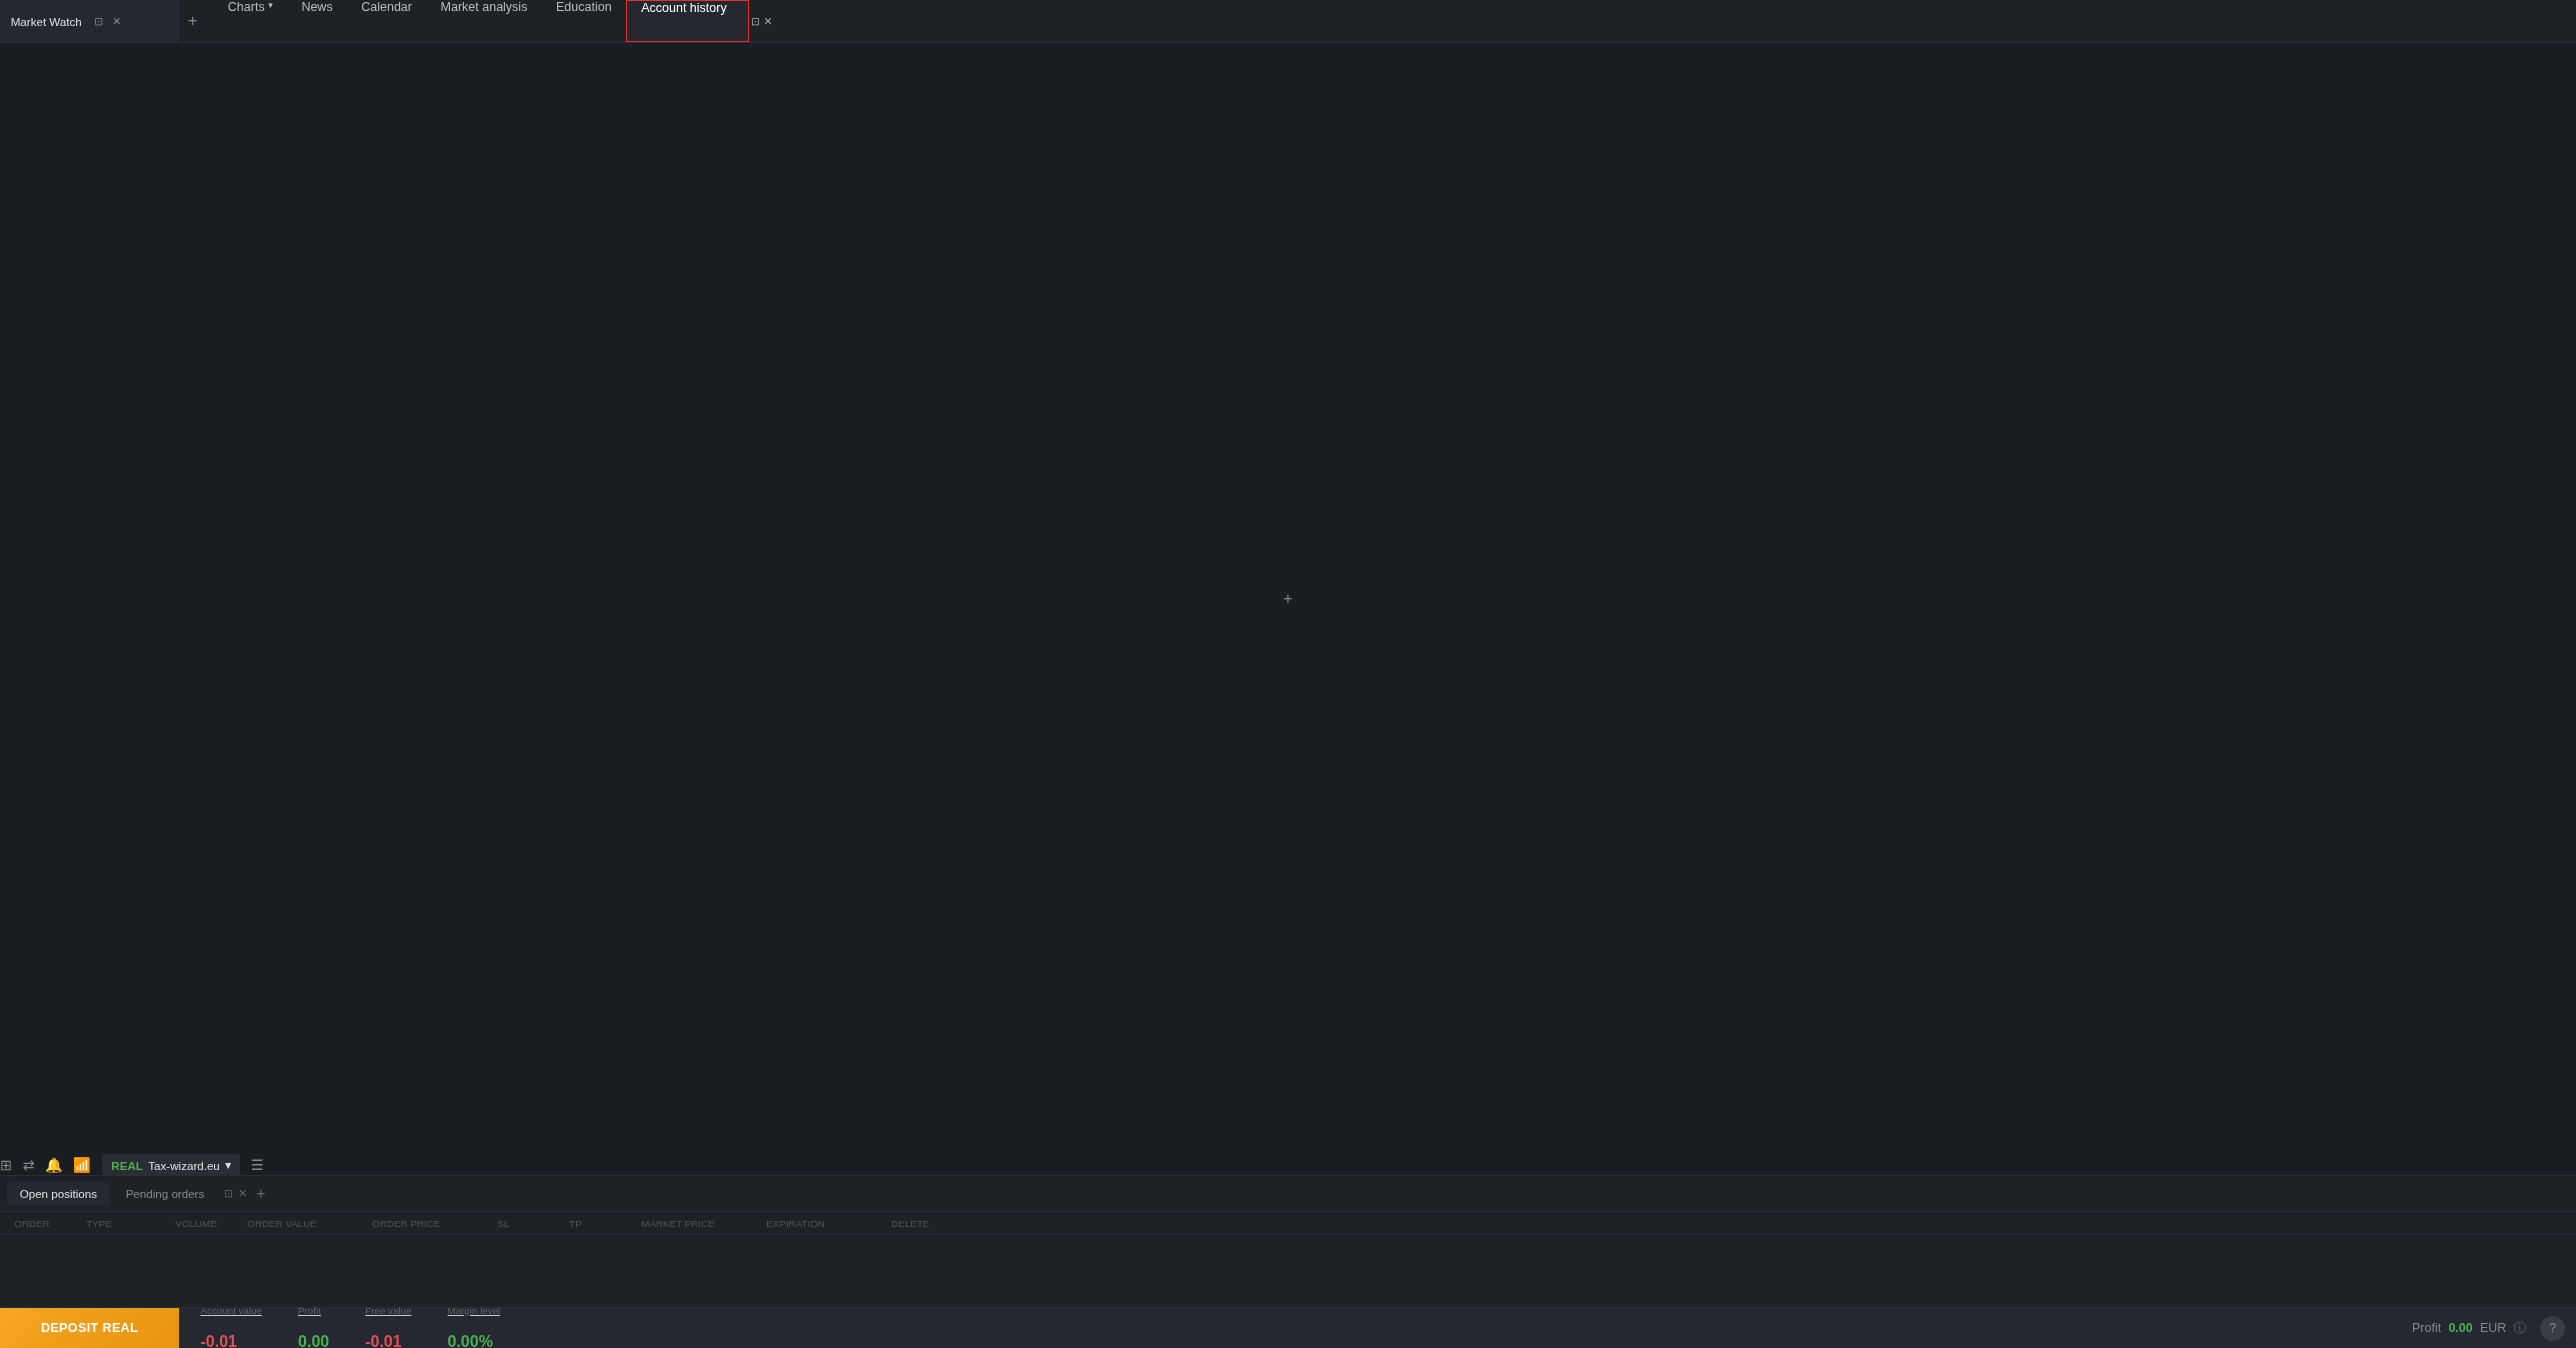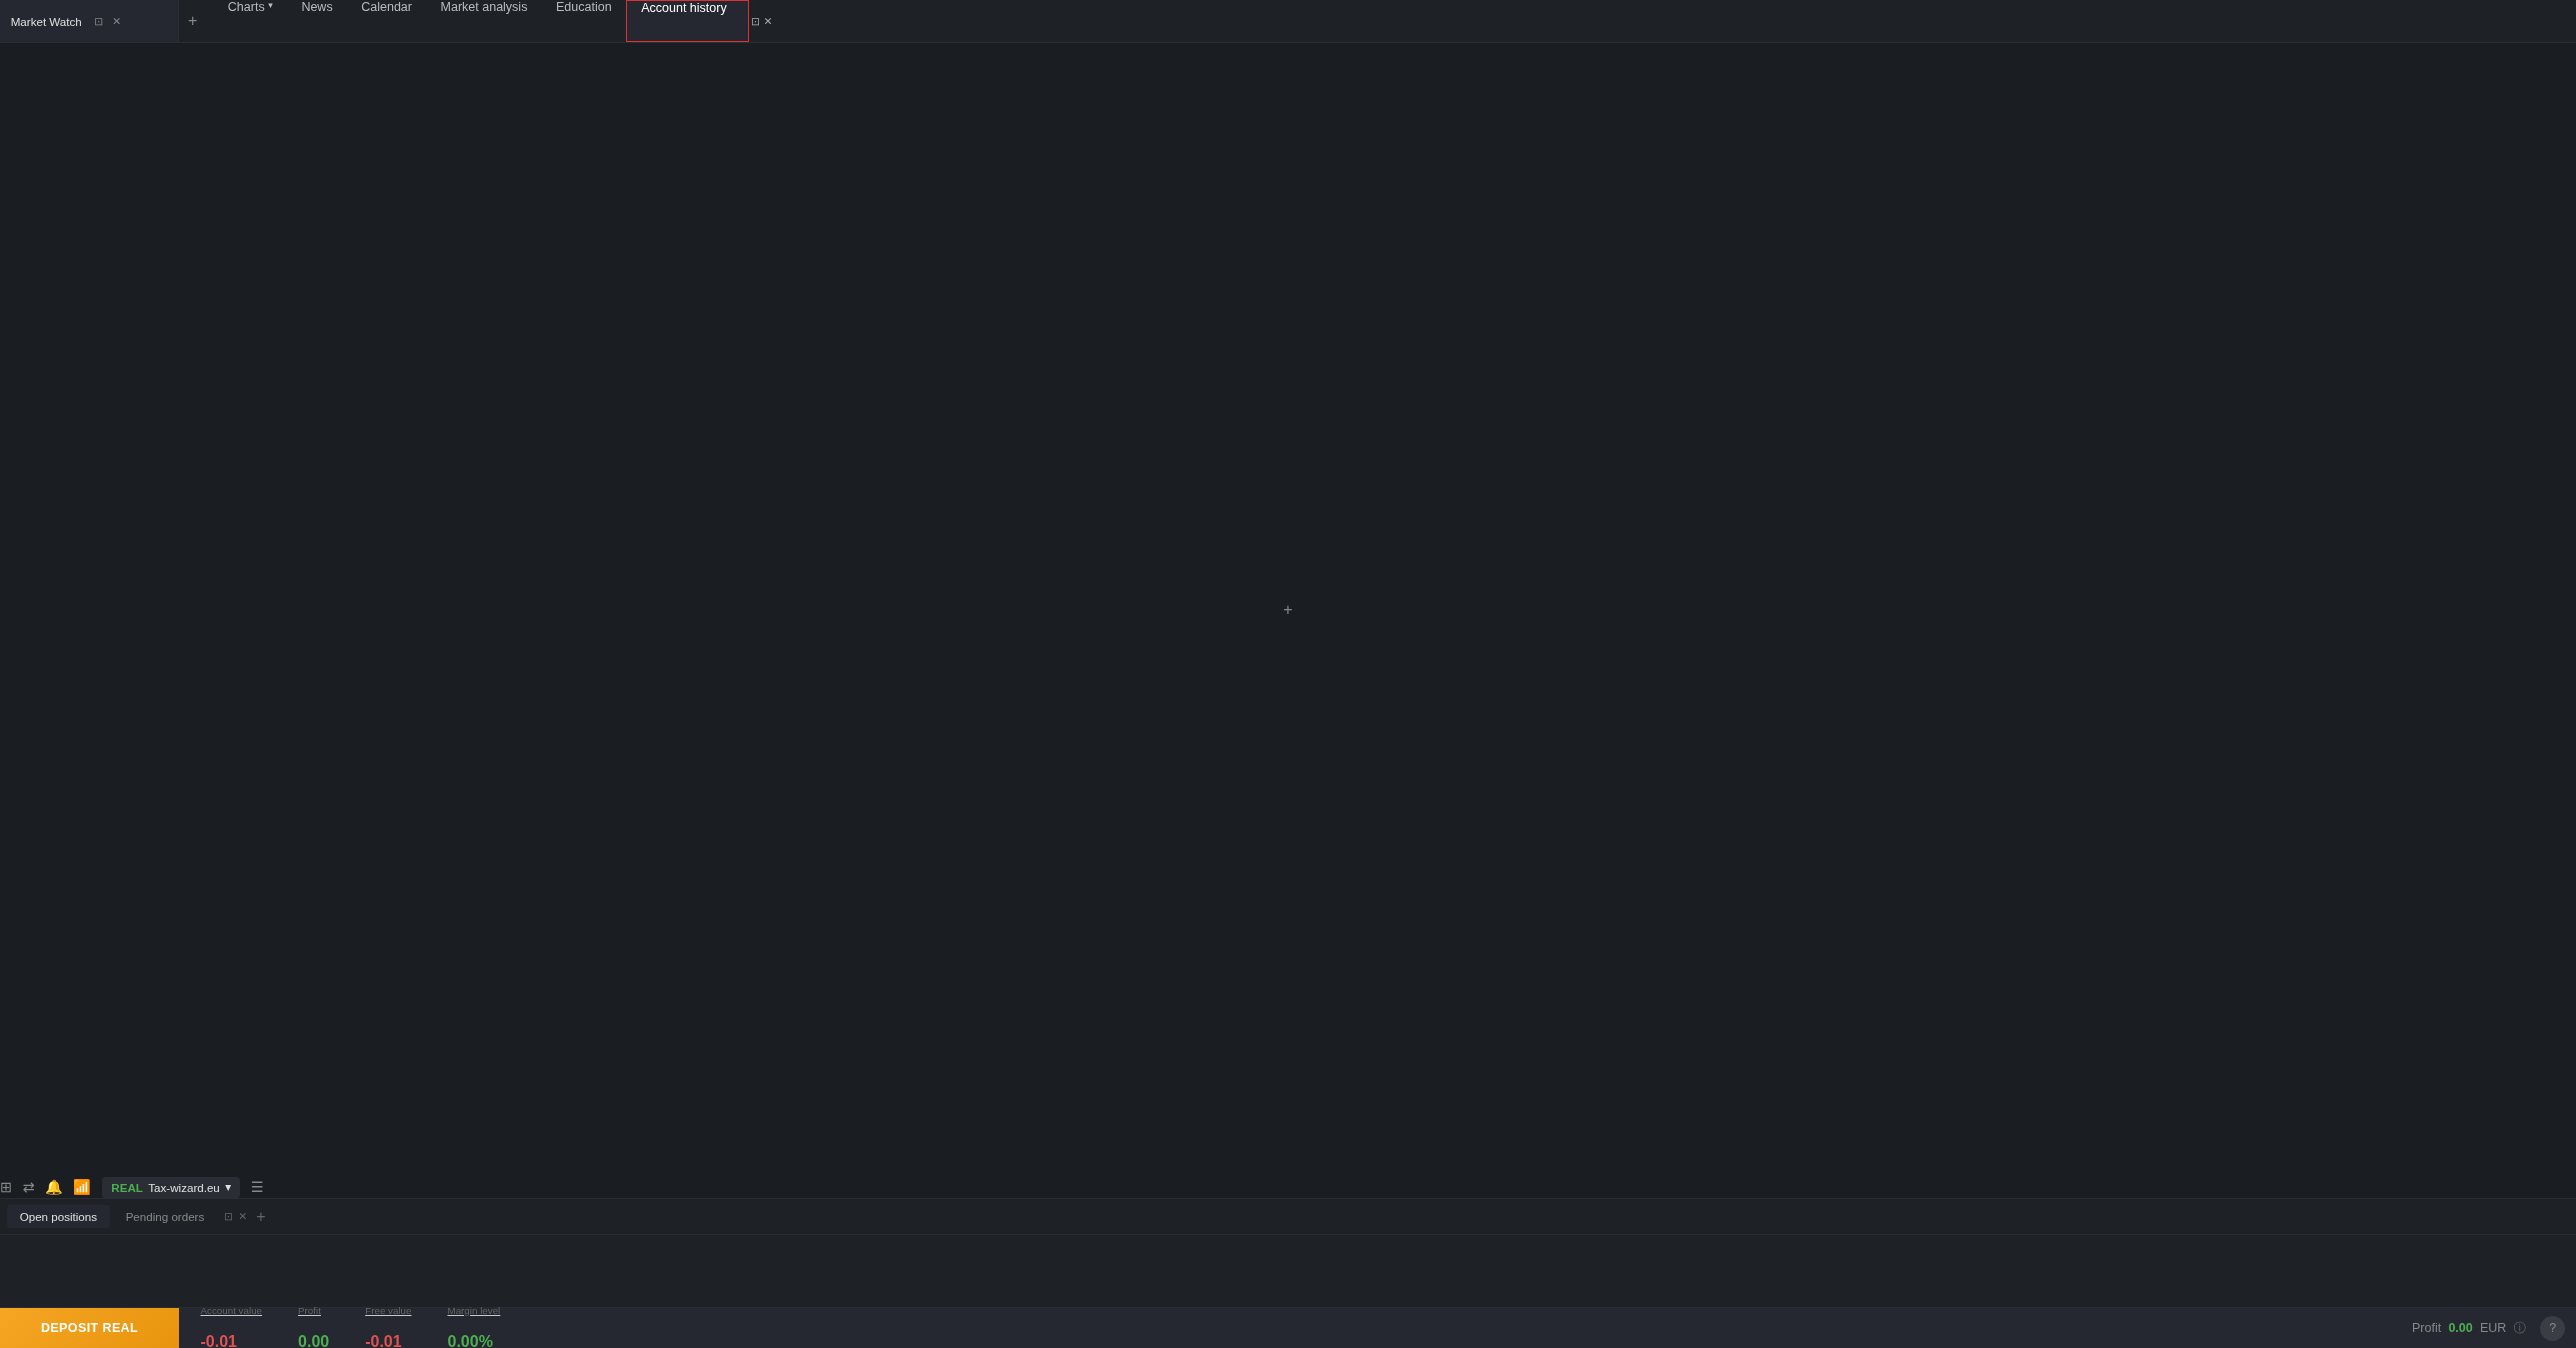--- a/index.html
+++ b/index.html
@@ -394,20 +394,32 @@
   <div class="bottom-tabs-bar">
     <button class="bottom-tab active">Open positions</button>
     <button class="bottom-tab">Pending orders</button>
     <div class="bottom-tab-icons">
       <button class="bottom-tab-icon-btn">⊡</button>
       <button class="bottom-tab-icon-btn">✕</button>
     </div>
     <button class="add-bottom-tab">+</button>
   </div>
 
+  <div class="bottom-col-headers" id="bottom-headers-container">
+      <span>ORDER</span>
+      <span>TYPE</span>
+      <span>VOLUME</span>
+      <span>ORDER VALUE</span>
+      <span>ORDER PRICE</span>
+      <span>SL</span>
+      <span>TP</span>
+      <span>MARKET PRICE</span>
+      <span>EXPIRATION</span>
+      <span>DELETE</span>
+    </div>
 
   <div class="bottom-empty"></div>
 </div>
 
 <div class="footer-bar">
   <button class="deposit-btn">DEPOSIT REAL</button>
   <div class="footer-stats" id="footer-stats-container">
       <div class="footer-stat">
     <span class="footer-stat-label">Account value</span>
     <span class="footer-stat-value negative">-0.01</span>

